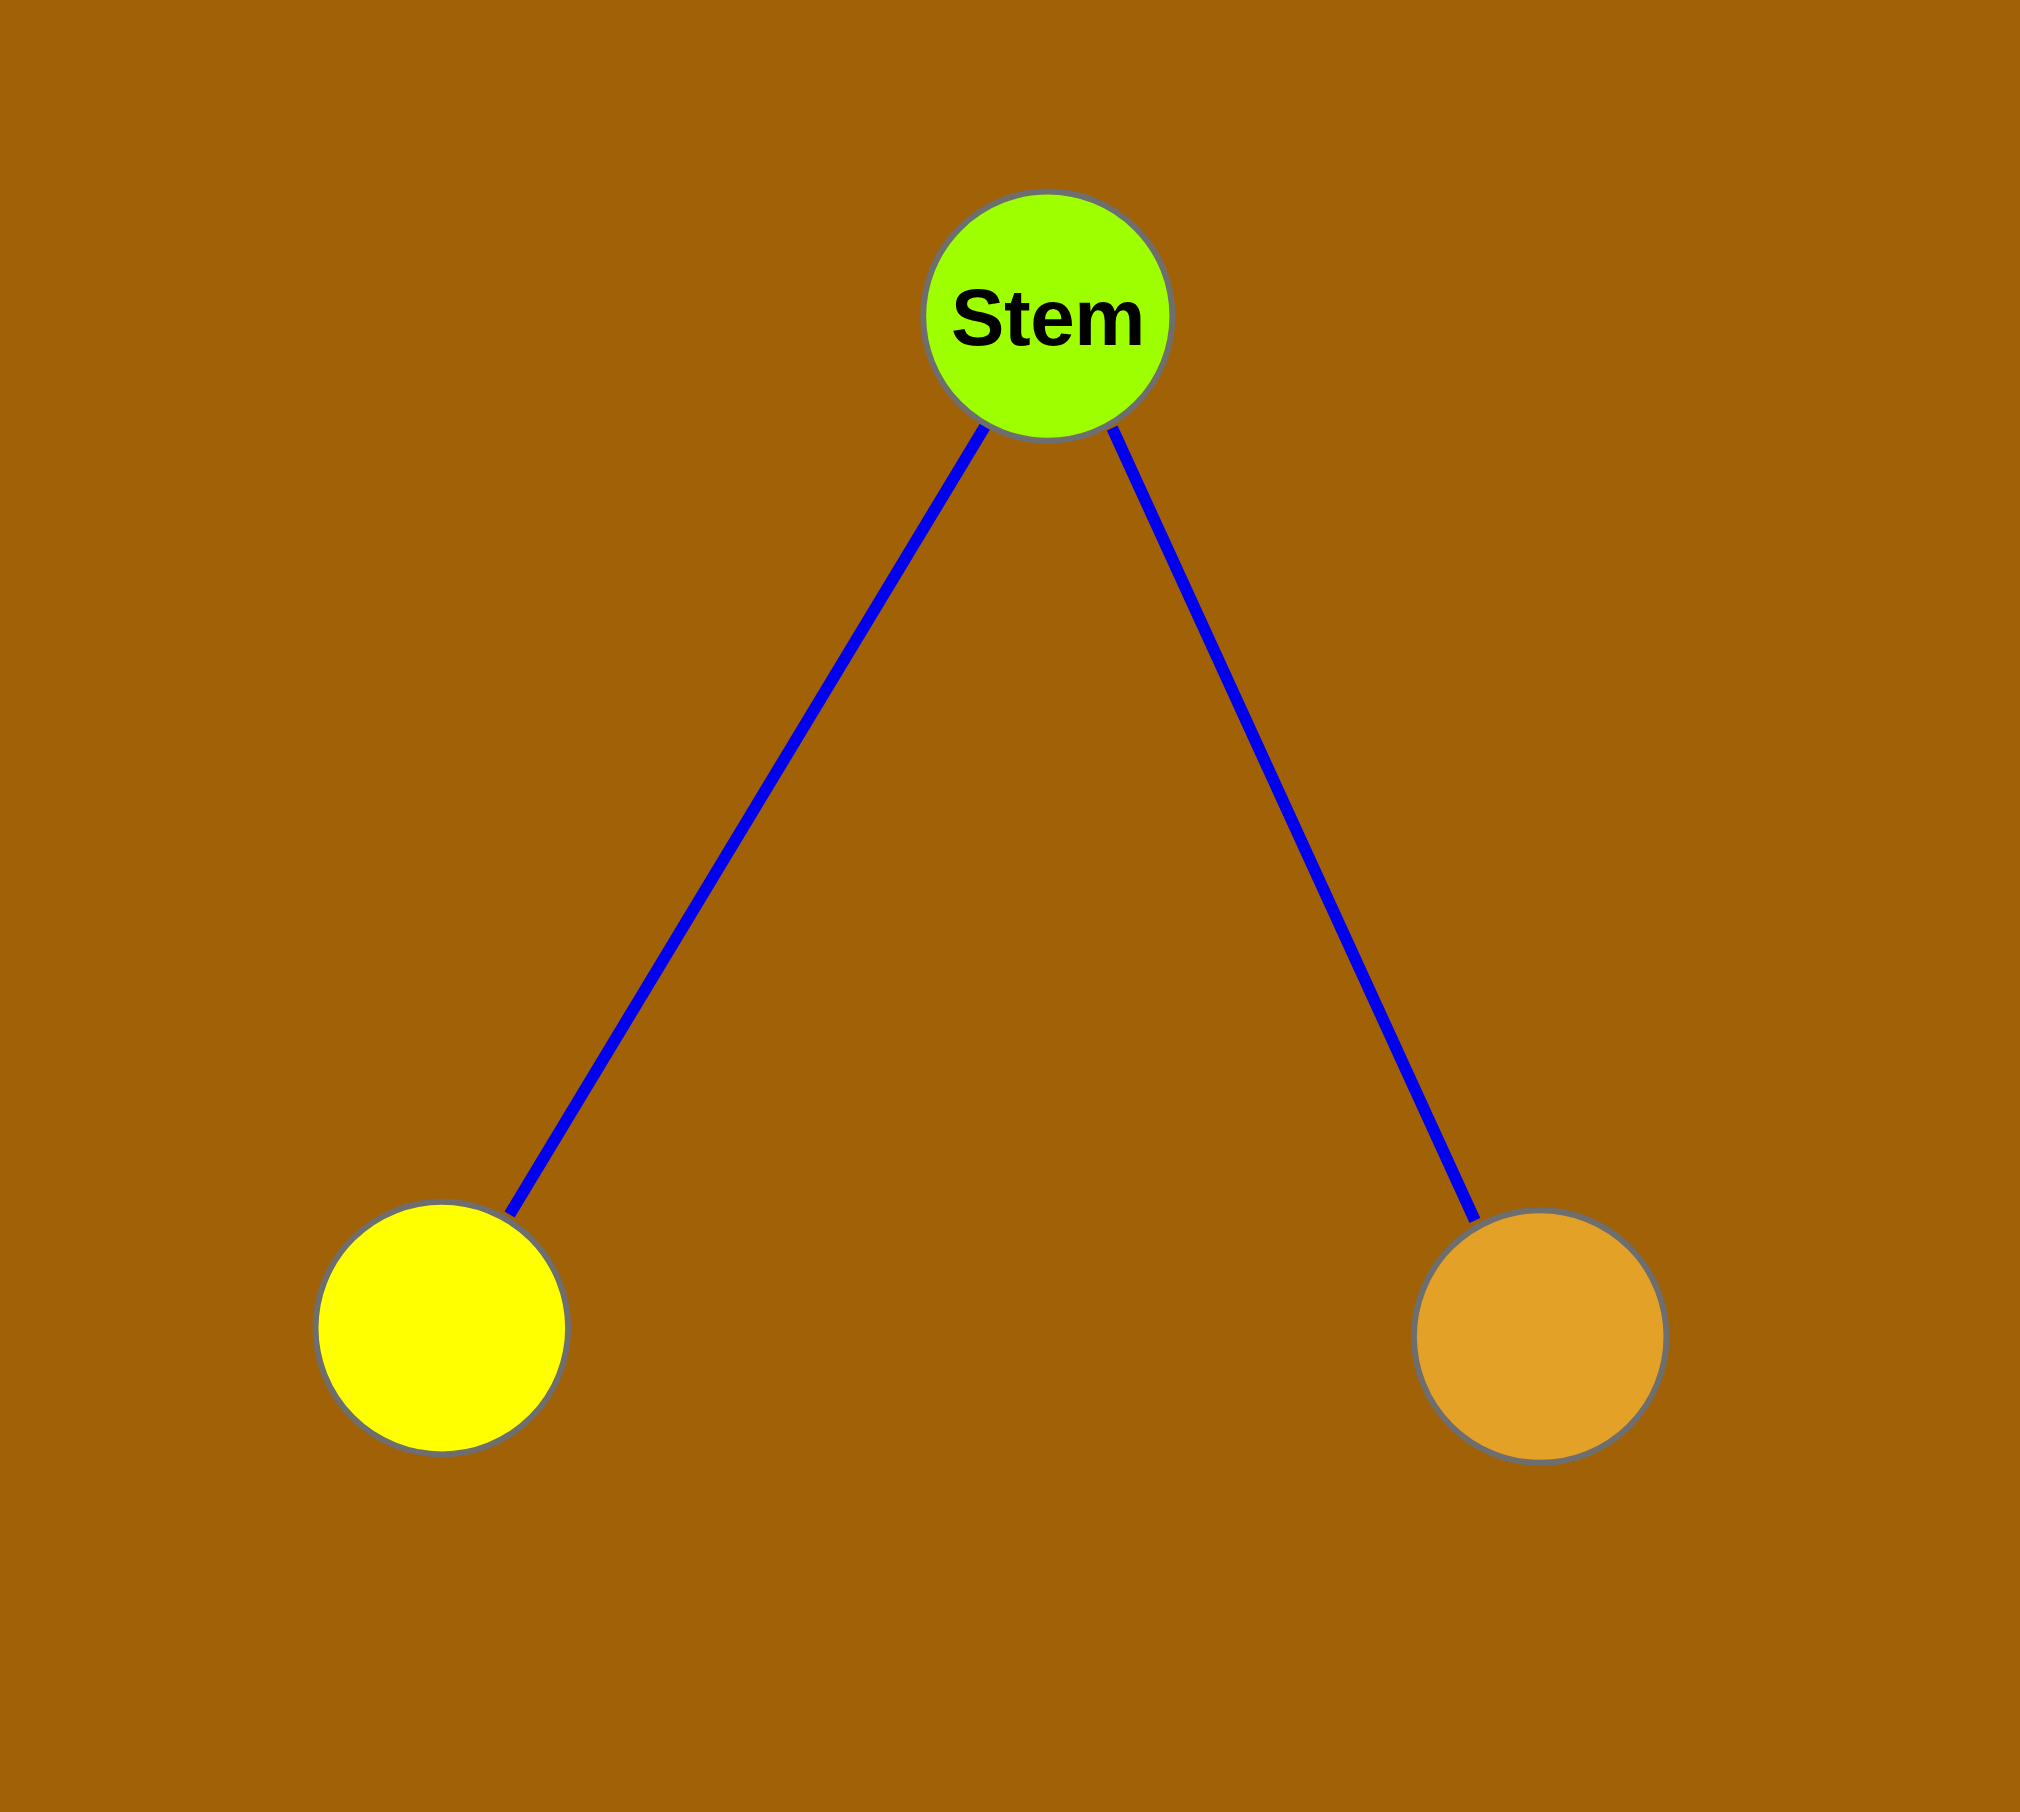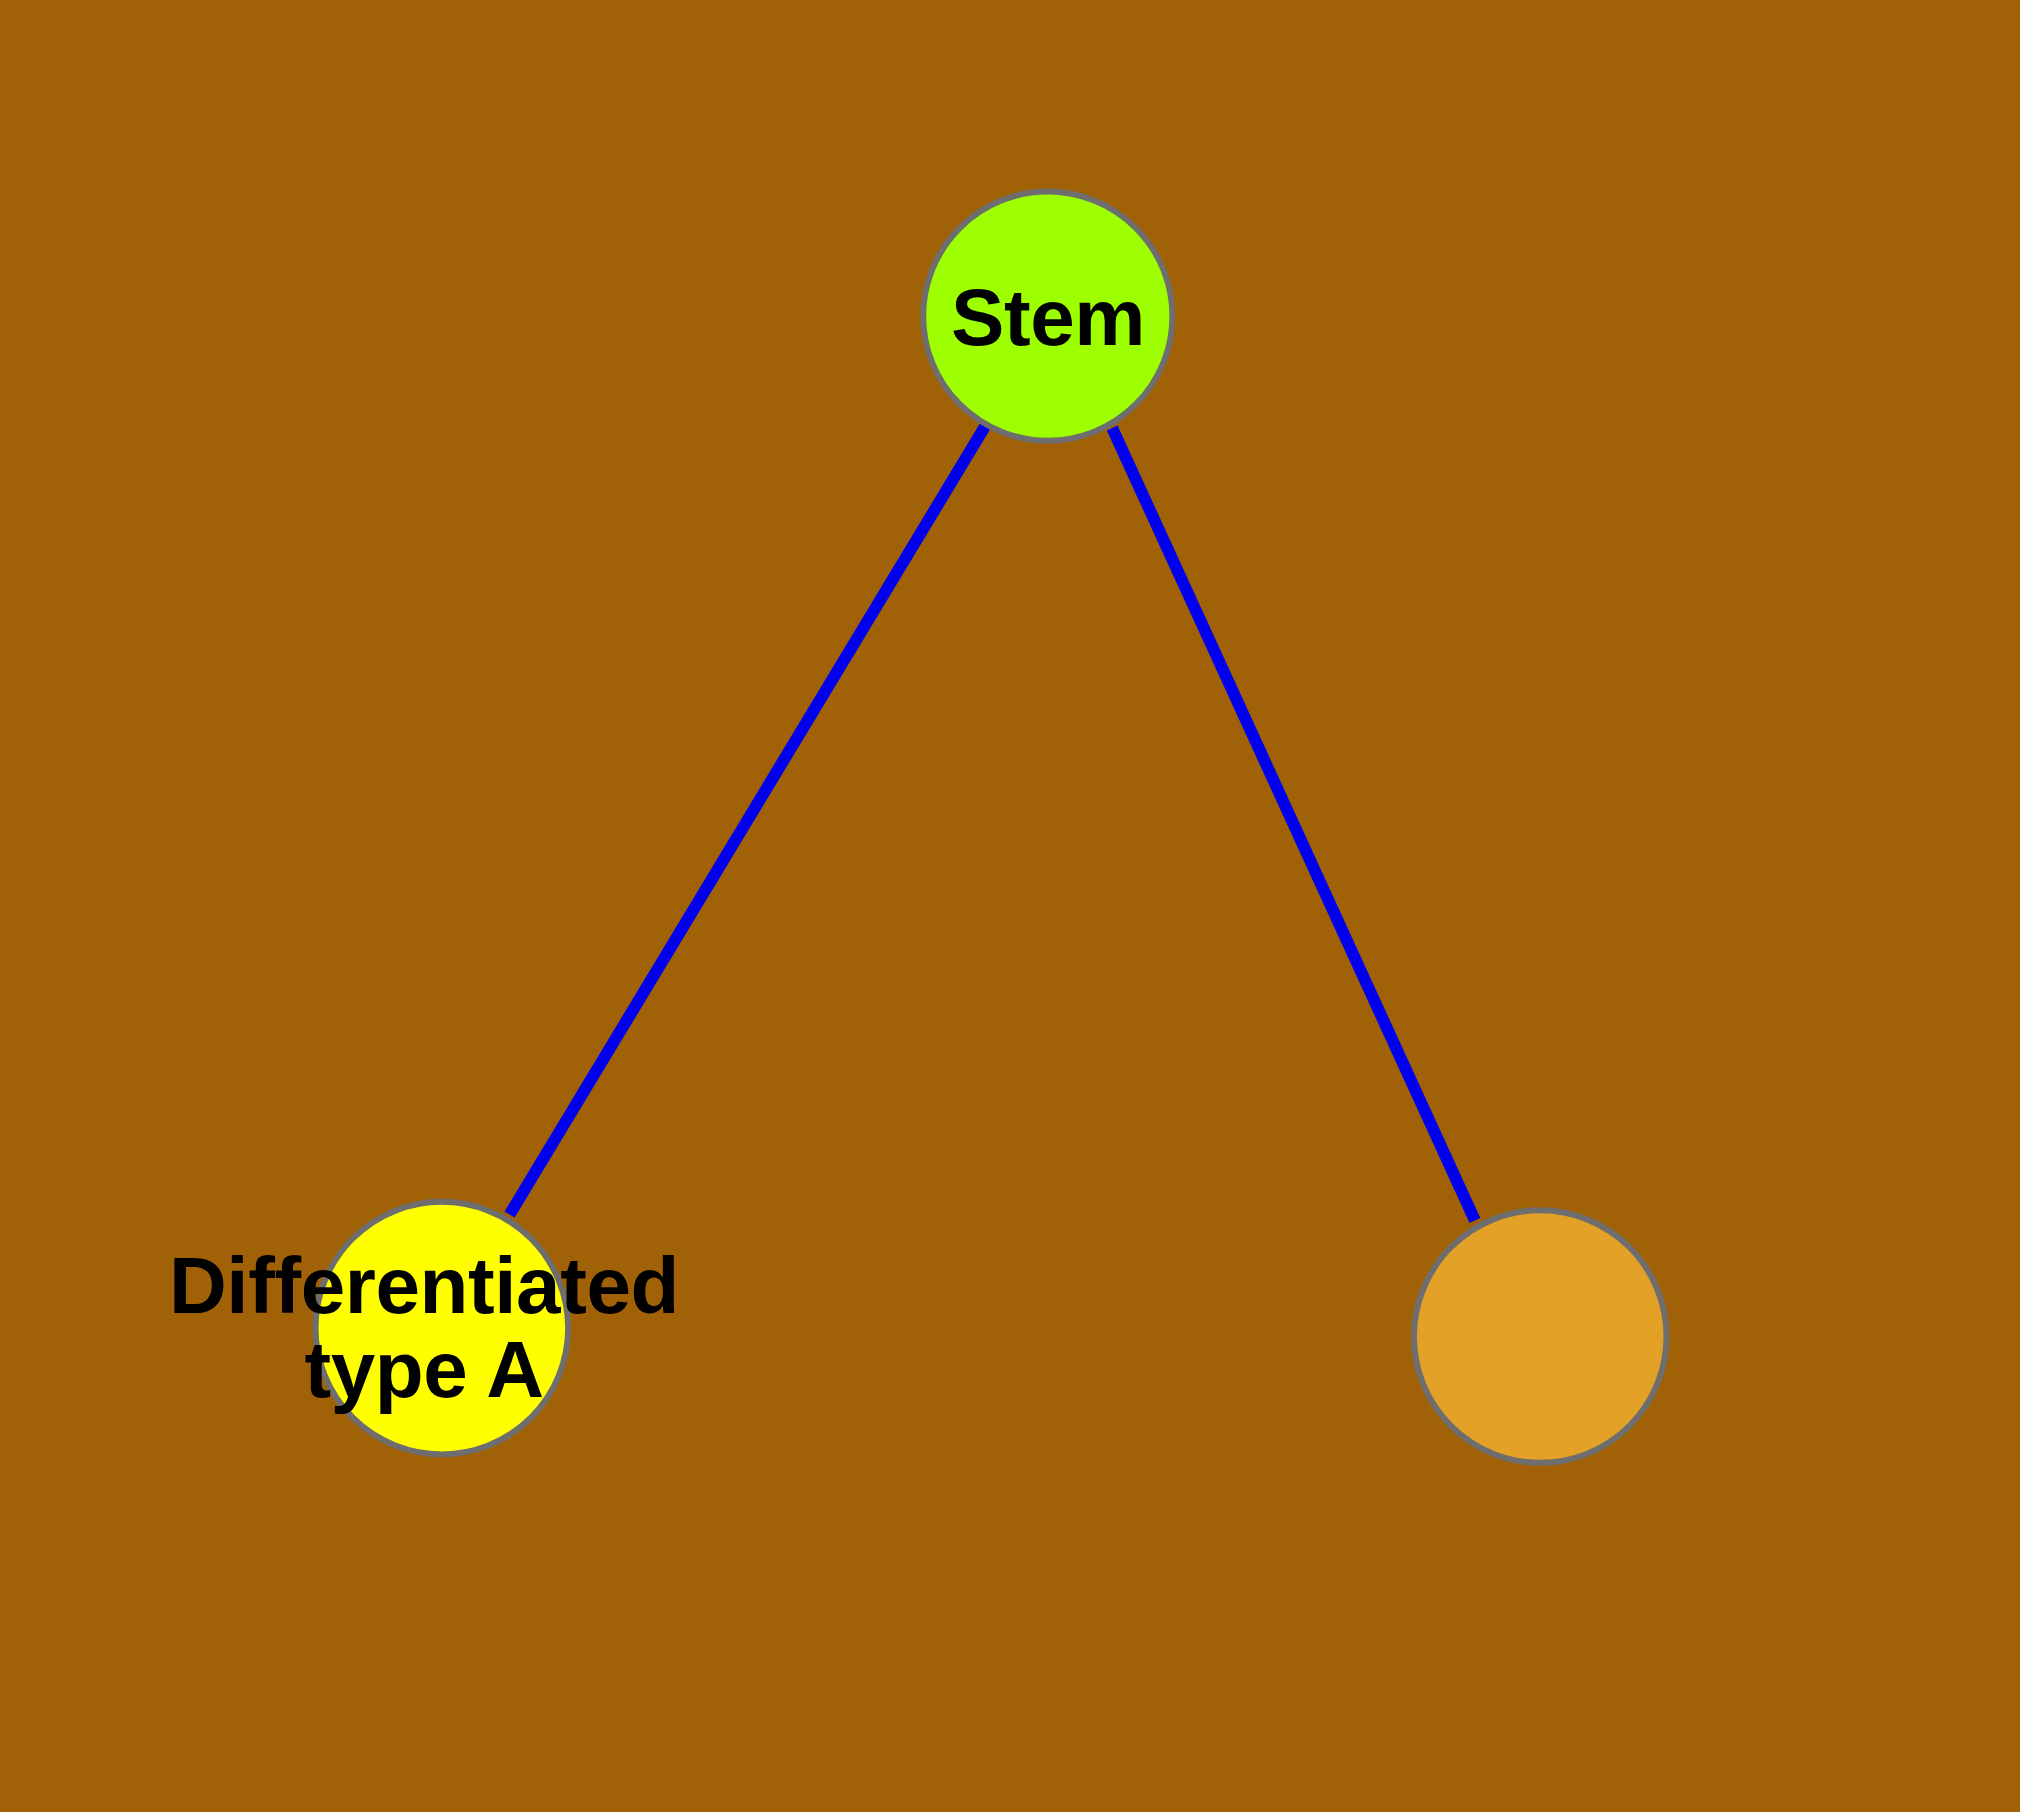--- a/index.html
+++ b/index.html
@@ -56,18 +56,16 @@
     <line x1="1162" y1="503" x2="601" y2="1433" stroke="#0000ee" stroke-width="14" stroke-linecap="butt"></line>
     <line x1="1312" y1="505" x2="1740" y2="1440" stroke="#0000ee" stroke-width="14" stroke-linecap="butt"></line>
 
     <circle cx="521" cy="1567" r="149" fill="#ffff00" stroke="#6e6e6e" stroke-width="7"></circle>
     <circle cx="1817" cy="1577" r="149" fill="#e3a128" stroke="#6e6e6e" stroke-width="7"></circle>
     <circle cx="1236" cy="373" r="147" fill="#9dff00" stroke="#6e6e6e" stroke-width="7"></circle>
   </svg>
 
   <div class="node-label" id="label-stem">Stem</div>
 
-  <div class="node-label" id="label-type-a"><span>Differentiated</span>
-<span>type A</span></div>
 
 
 </div>
 
 
 </body></html>

